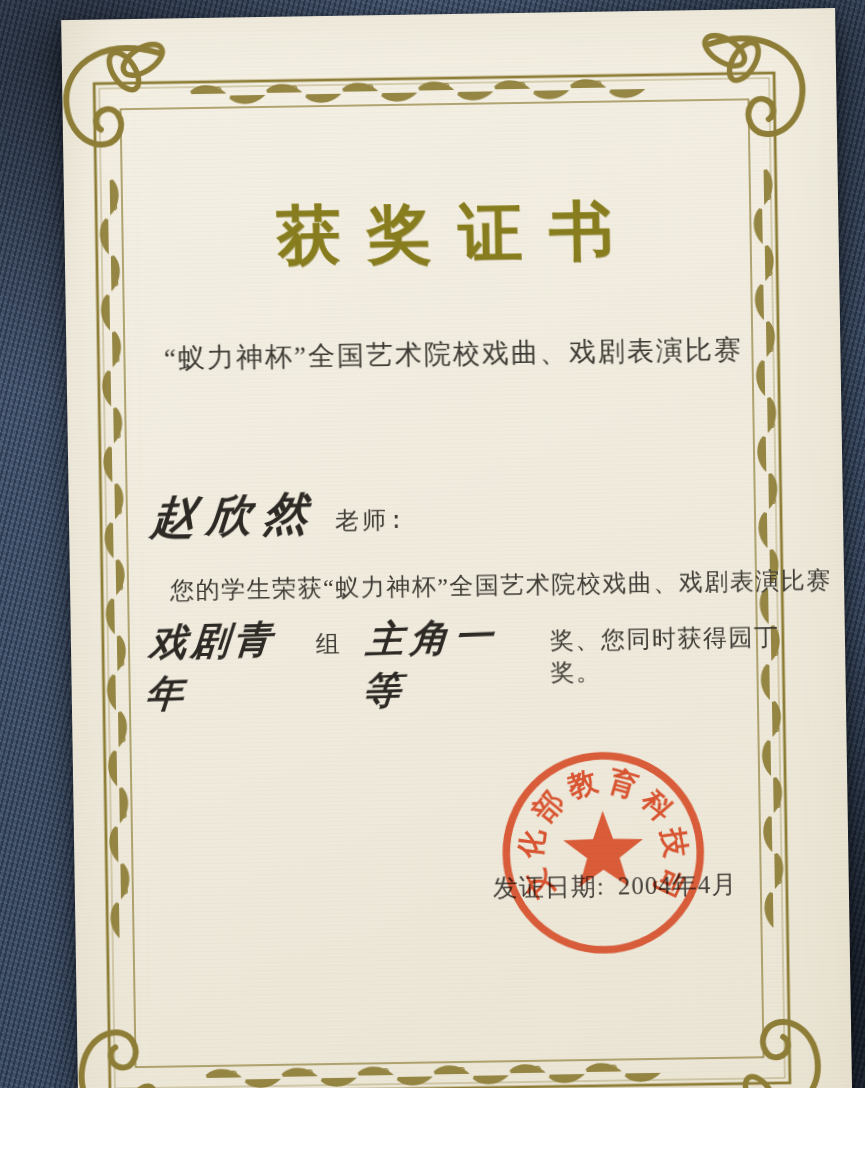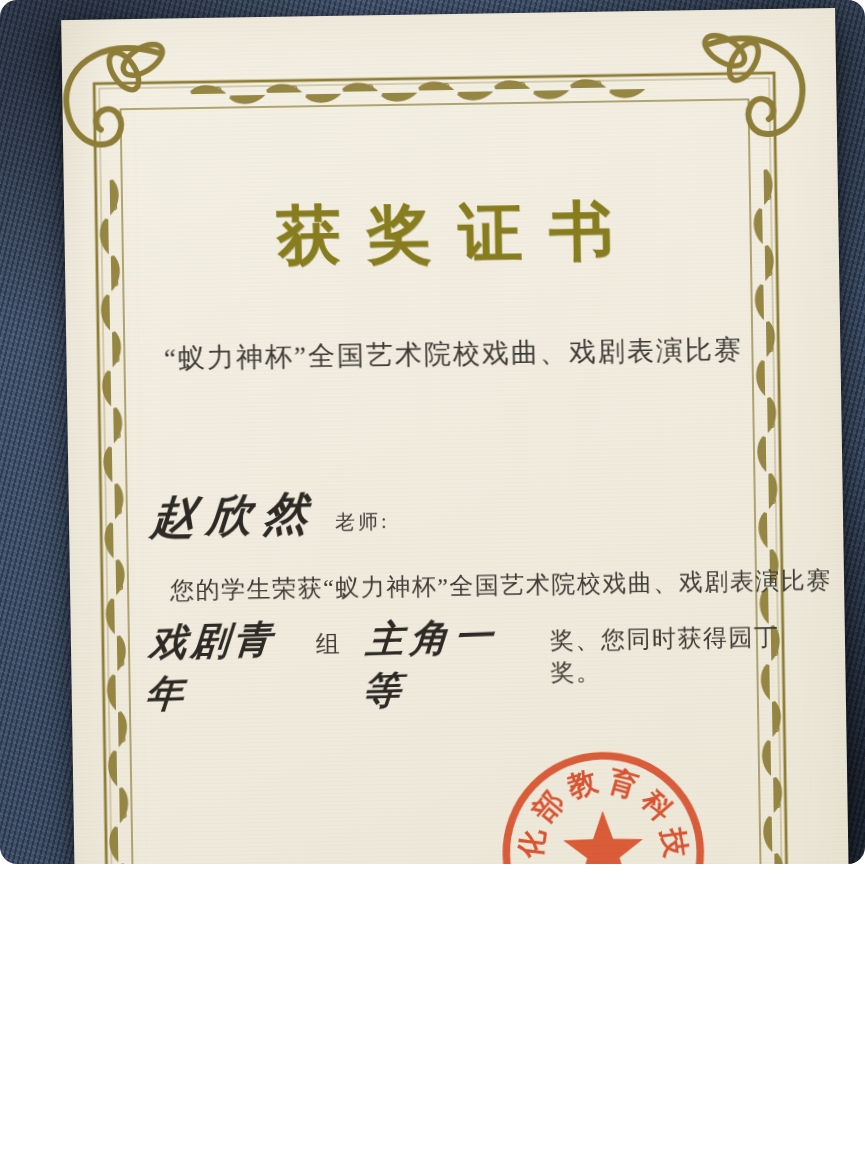--- a/index.html
+++ b/index.html
@@ -2,30 +2,29 @@
 <html><head>
 <meta charset="utf-8">
 <style>
   * { margin: 0; padding: 0; box-sizing: border-box; }
   html, body { width: 865px; height: 1168px; overflow: hidden; }
   body { font-family: "Liberation Serif", "DejaVu Serif", serif; }
 
   
   .photo {
     position: relative;
-    width: 865px; height: 864px;
+    width: 865px; height: 1088px;
     background:
       radial-gradient(circle at 8% 5%, rgba(0,0,0,0.45), rgba(0,0,0,0) 26%),
       radial-gradient(circle at 96% 92%, rgba(0,0,0,0.5), rgba(0,0,0,0) 30%),
       radial-gradient(circle at 90% 6%, rgba(0,0,0,0.3), rgba(0,0,0,0) 22%),
       repeating-linear-gradient(104deg, rgba(8,14,26,0.28) 0 2px, rgba(255,255,255,0.045) 2px 5px),
       repeating-linear-gradient(14deg, rgba(160,180,210,0.06) 0 1px, rgba(0,0,0,0.10) 3px 6px),
       linear-gradient(140deg, #4a5c7a 0%, #3e506b 45%, #33445e 100%);
     overflow: hidden;
-    border-radius: 17px;
   }
 
   
   .paper {
     position: absolute;
     left: 70px; top: 14px;
     width: 774px; height: 1134px;
     transform: rotate(-0.9deg);
     transform-origin: 50% 50%;
     background:
@@ -65,21 +64,21 @@
     color: #2d2a25;
     display: inline-block;
     transform: skewX(-6deg) rotate(-1deg);
   }
 
   .name-row {
     position: absolute; top: 468px; left: 82px;
     display: flex; align-items: baseline; gap: 16px;
   }
   .name-row .name { font-size: 45px; letter-spacing: 11px; }
-  .name-row .salutation { font-size: 20px; letter-spacing: 3px; }
+  .name-row .salutation { font-size: 24px; letter-spacing: 3px; font-family: Liberation Mono, monospace; }
 
   .body1 {
     position: absolute; top: 556px; left: 100px;
     font-size: 24px; letter-spacing: 1.5px;
   }
 
   .body2 {
     position: absolute; top: 598px; left: 76px; right: 40px;
     display: flex; align-items: baseline;
   }

